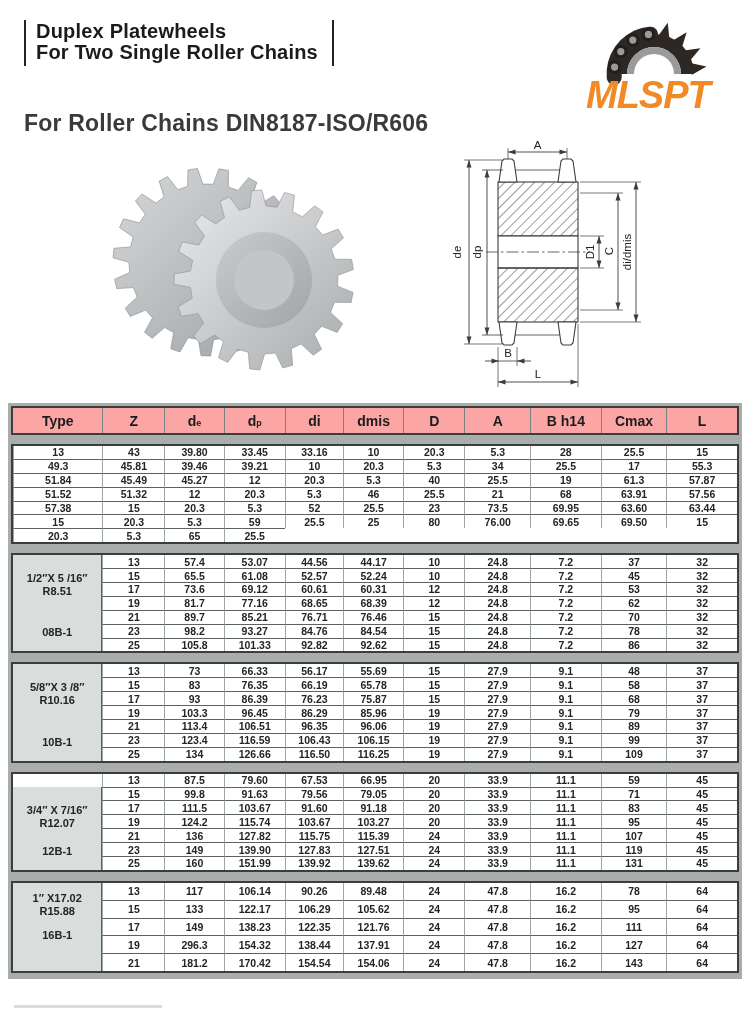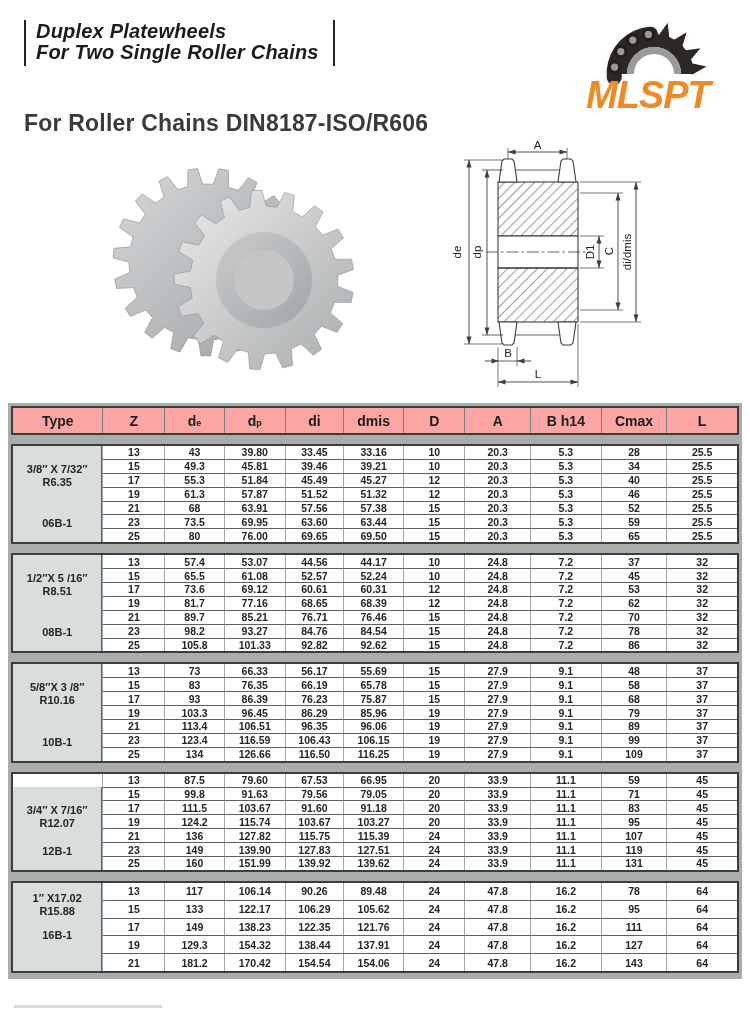--- a/index.html
+++ b/index.html
@@ -9,21 +9,21 @@
     --cols:12.35% 8.56% 8.19% 8.44% 8.06% 8.30% 8.45% 9.08% 9.75% 9.08% 9.74%;
   }
   .page{position:absolute;inset:0;}
 
   
   .title-block{
     position:absolute;left:24px;top:20px;
     border-left:2px solid #242424;border-right:2px solid #242424;
     padding:1px 14px 3px 10px;
   }
-  .title-line{font-size:20px;font-weight:bold;color:#1b1b1b;line-height:21px;letter-spacing:0.2px;font-style:italic;}
+  .title-line{font-size:20px;font-weight:bold;color:#1b1b1b;line-height:21px;letter-spacing:0.2px;}
   .logo{position:absolute;left:582px;top:16px;width:150px;height:110px;}
   .subtitle{position:absolute;left:24px;top:110px;font-size:23px;font-weight:bold;color:#3a3a3a;letter-spacing:0.2px;}
 
   
   .photo-svg{position:absolute;left:112px;top:156px;}
   .diagram-svg{position:absolute;left:398px;top:140px;}
   .hatched{fill:url(#hatch);stroke:#3d3d3d;stroke-width:1.1;}
   .solid{fill:#ffffff;stroke:#3d3d3d;stroke-width:1.1;}
   .tooth{fill:#ffffff;stroke:#3d3d3d;stroke-width:1.1;}
   .thin{stroke:#3d3d3d;stroke-width:0.8;}
@@ -189,27 +189,20 @@
         <div class="th">di</div>
         <div class="th">dmis</div>
         <div class="th">D</div>
         <div class="th">A</div>
         <div class="th">B  h14</div>
         <div class="th">Cmax</div>
         <div class="th">L</div>
       </div>
     <div>
         <div class="group">
-          <div class="type-cell" style="grid-row: 1 / span 7;">
-            <div class="spec">
-              <div>3/8″ X 7/32″</div>
-              <div>R6.35</div>
-            </div>
-            <div class="code">06B-1</div>
-          </div>
           <div class="cell">13</div>
           <div class="cell">43</div>
           <div class="cell">39.80</div>
           <div class="cell">33.45</div>
           <div class="cell">33.16</div>
           <div class="cell">10</div>
           <div class="cell">20.3</div>
           <div class="cell">5.3</div>
           <div class="cell">28</div>
           <div class="cell">25.5</div>
@@ -543,21 +536,21 @@
           <div class="cell">149</div>
           <div class="cell">138.23</div>
           <div class="cell">122.35</div>
           <div class="cell">121.76</div>
           <div class="cell">24</div>
           <div class="cell">47.8</div>
           <div class="cell">16.2</div>
           <div class="cell">111</div>
           <div class="cell">64</div>
           <div class="cell">19</div>
-          <div class="cell">129.3</div>
+          <div class="cell">296.3</div>
           <div class="cell">154.32</div>
           <div class="cell">138.44</div>
           <div class="cell">137.91</div>
           <div class="cell">24</div>
           <div class="cell">47.8</div>
           <div class="cell">16.2</div>
           <div class="cell">127</div>
           <div class="cell">64</div>
           <div class="cell">21</div>
           <div class="cell">181.2</div>

